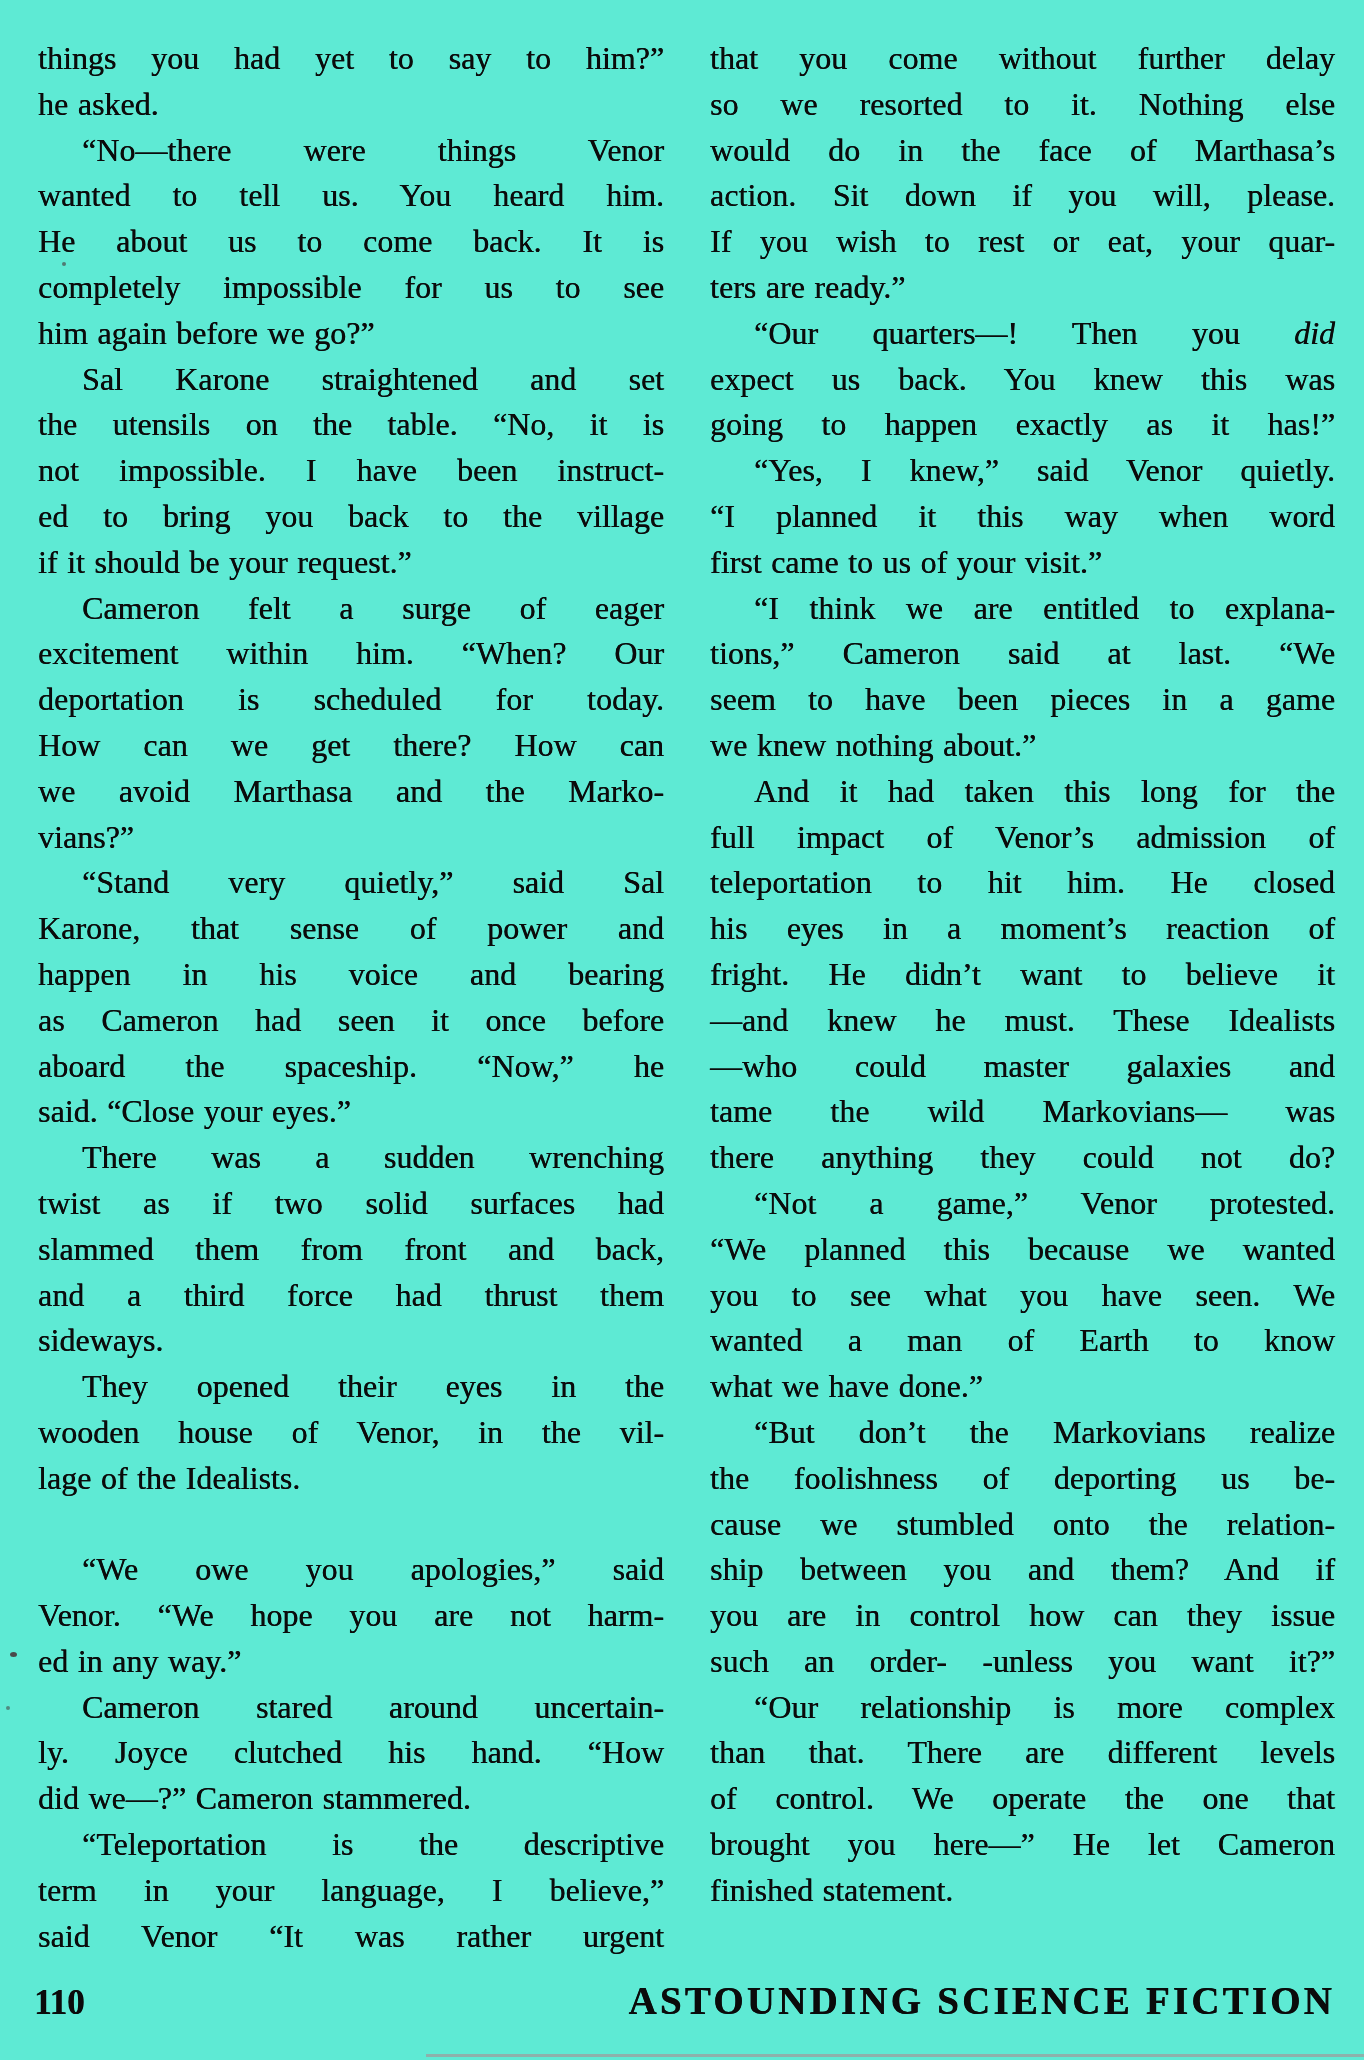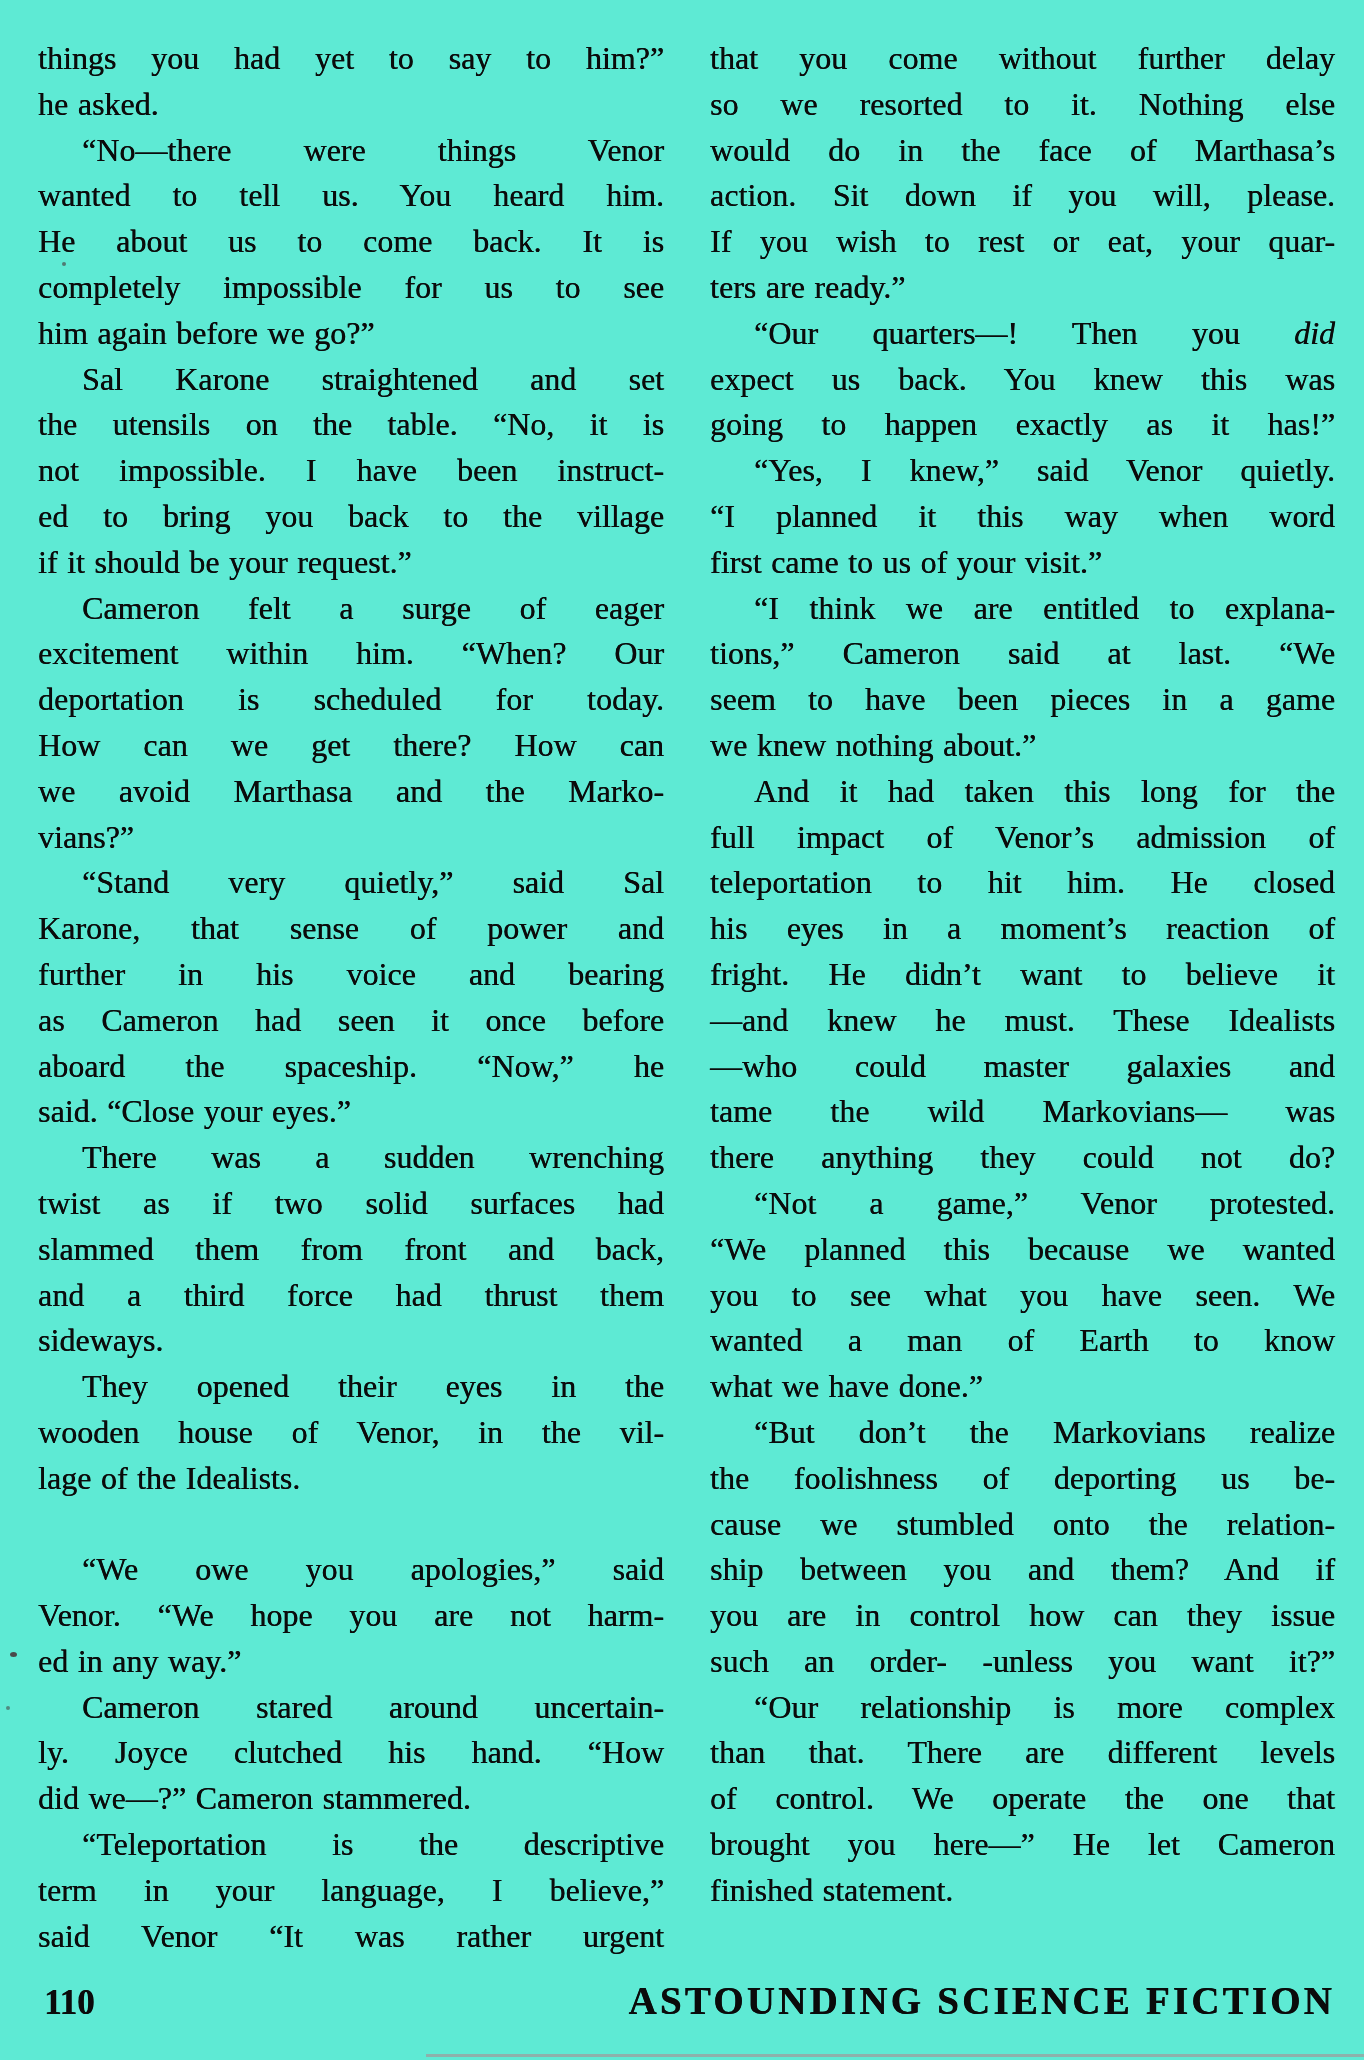--- a/index.html
+++ b/index.html
@@ -17,21 +17,21 @@
     font-size:32px; white-space:normal;
     text-align:justify; text-align-last:justify;
     word-spacing:1.5px;
     text-shadow:0.35px 0.35px 0 currentColor;
   }
   .ln em { font-style:italic; }
   .ind { text-indent:44px; }
   .end { text-align:left; text-align-last:left; }
   .brk {  }
   .footer {
-    position:absolute; left:44px; right:29px; top:1978px;
+    position:absolute; left:34px; right:29px; top:1978px;
     display:flex; justify-content:space-between; align-items:baseline;
   }
   .pagenum {
     font-size:35px; font-weight:bold;
     text-shadow:0.4px 0.4px 0 currentColor;
   }
   .runtitle {
     font-size:39px; font-weight:bold; letter-spacing:3.2px;
     text-shadow:0.4px 0.4px 0 currentColor;
     font-family:Liberation Serif, serif;
@@ -63,21 +63,21 @@
       <div class="ln">ed to bring you back to the village</div>
       <div class="ln end">if it should be your request.”</div>
       <div class="ln ind">Cameron felt a surge of eager</div>
       <div class="ln">excitement within him. “When? Our</div>
       <div class="ln">deportation is scheduled for today.</div>
       <div class="ln">How can we get there? How can</div>
       <div class="ln">we avoid Marthasa and the Marko-</div>
       <div class="ln end">vians?”</div>
       <div class="ln ind">“Stand very quietly,” said Sal</div>
       <div class="ln">Karone, that sense of power and</div>
-      <div class="ln">further in his voice and bearing</div>
+      <div class="ln">happen in his voice and bearing</div>
       <div class="ln">as Cameron had seen it once before</div>
       <div class="ln">aboard the spaceship. “Now,” he</div>
       <div class="ln end">said. “Close your eyes.”</div>
       <div class="ln ind">There was a sudden wrenching</div>
       <div class="ln">twist as if two solid surfaces had</div>
       <div class="ln">slammed them from front and back,</div>
       <div class="ln">and a third force had thrust them</div>
       <div class="ln end">sideways.</div>
       <div class="ln ind">They opened their eyes in the</div>
       <div class="ln">wooden house of Venor, in the vil-</div>

